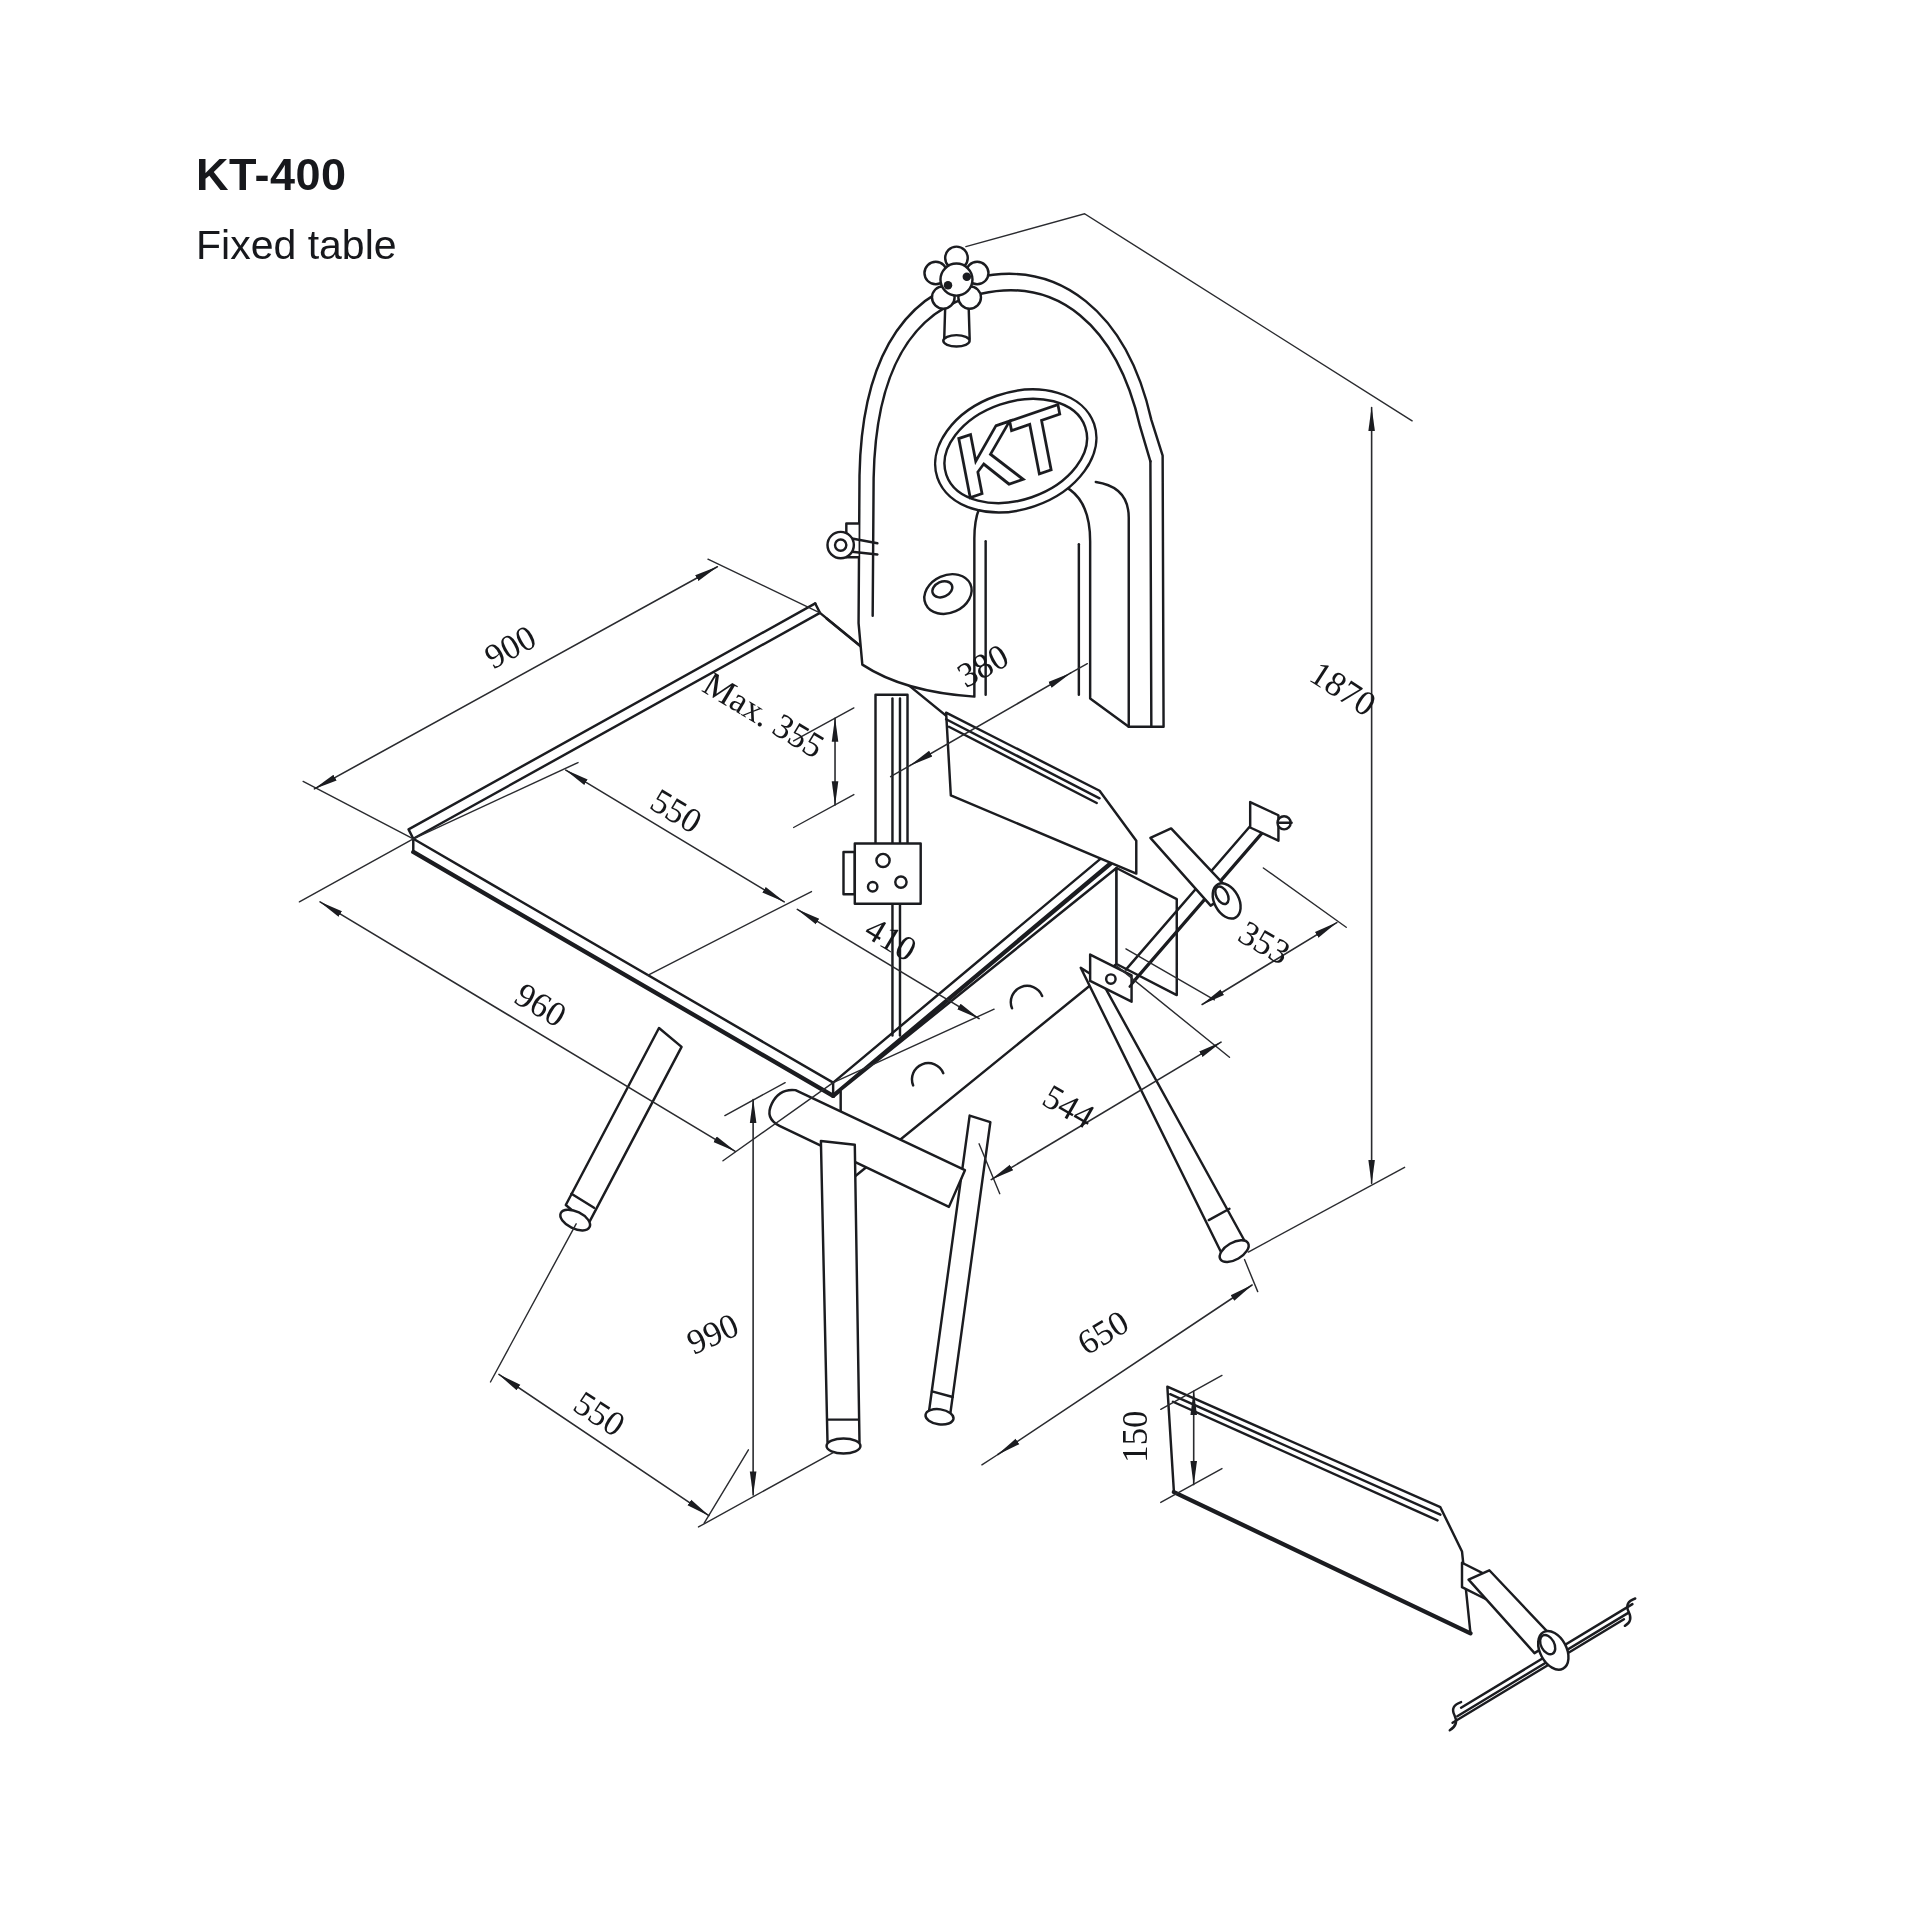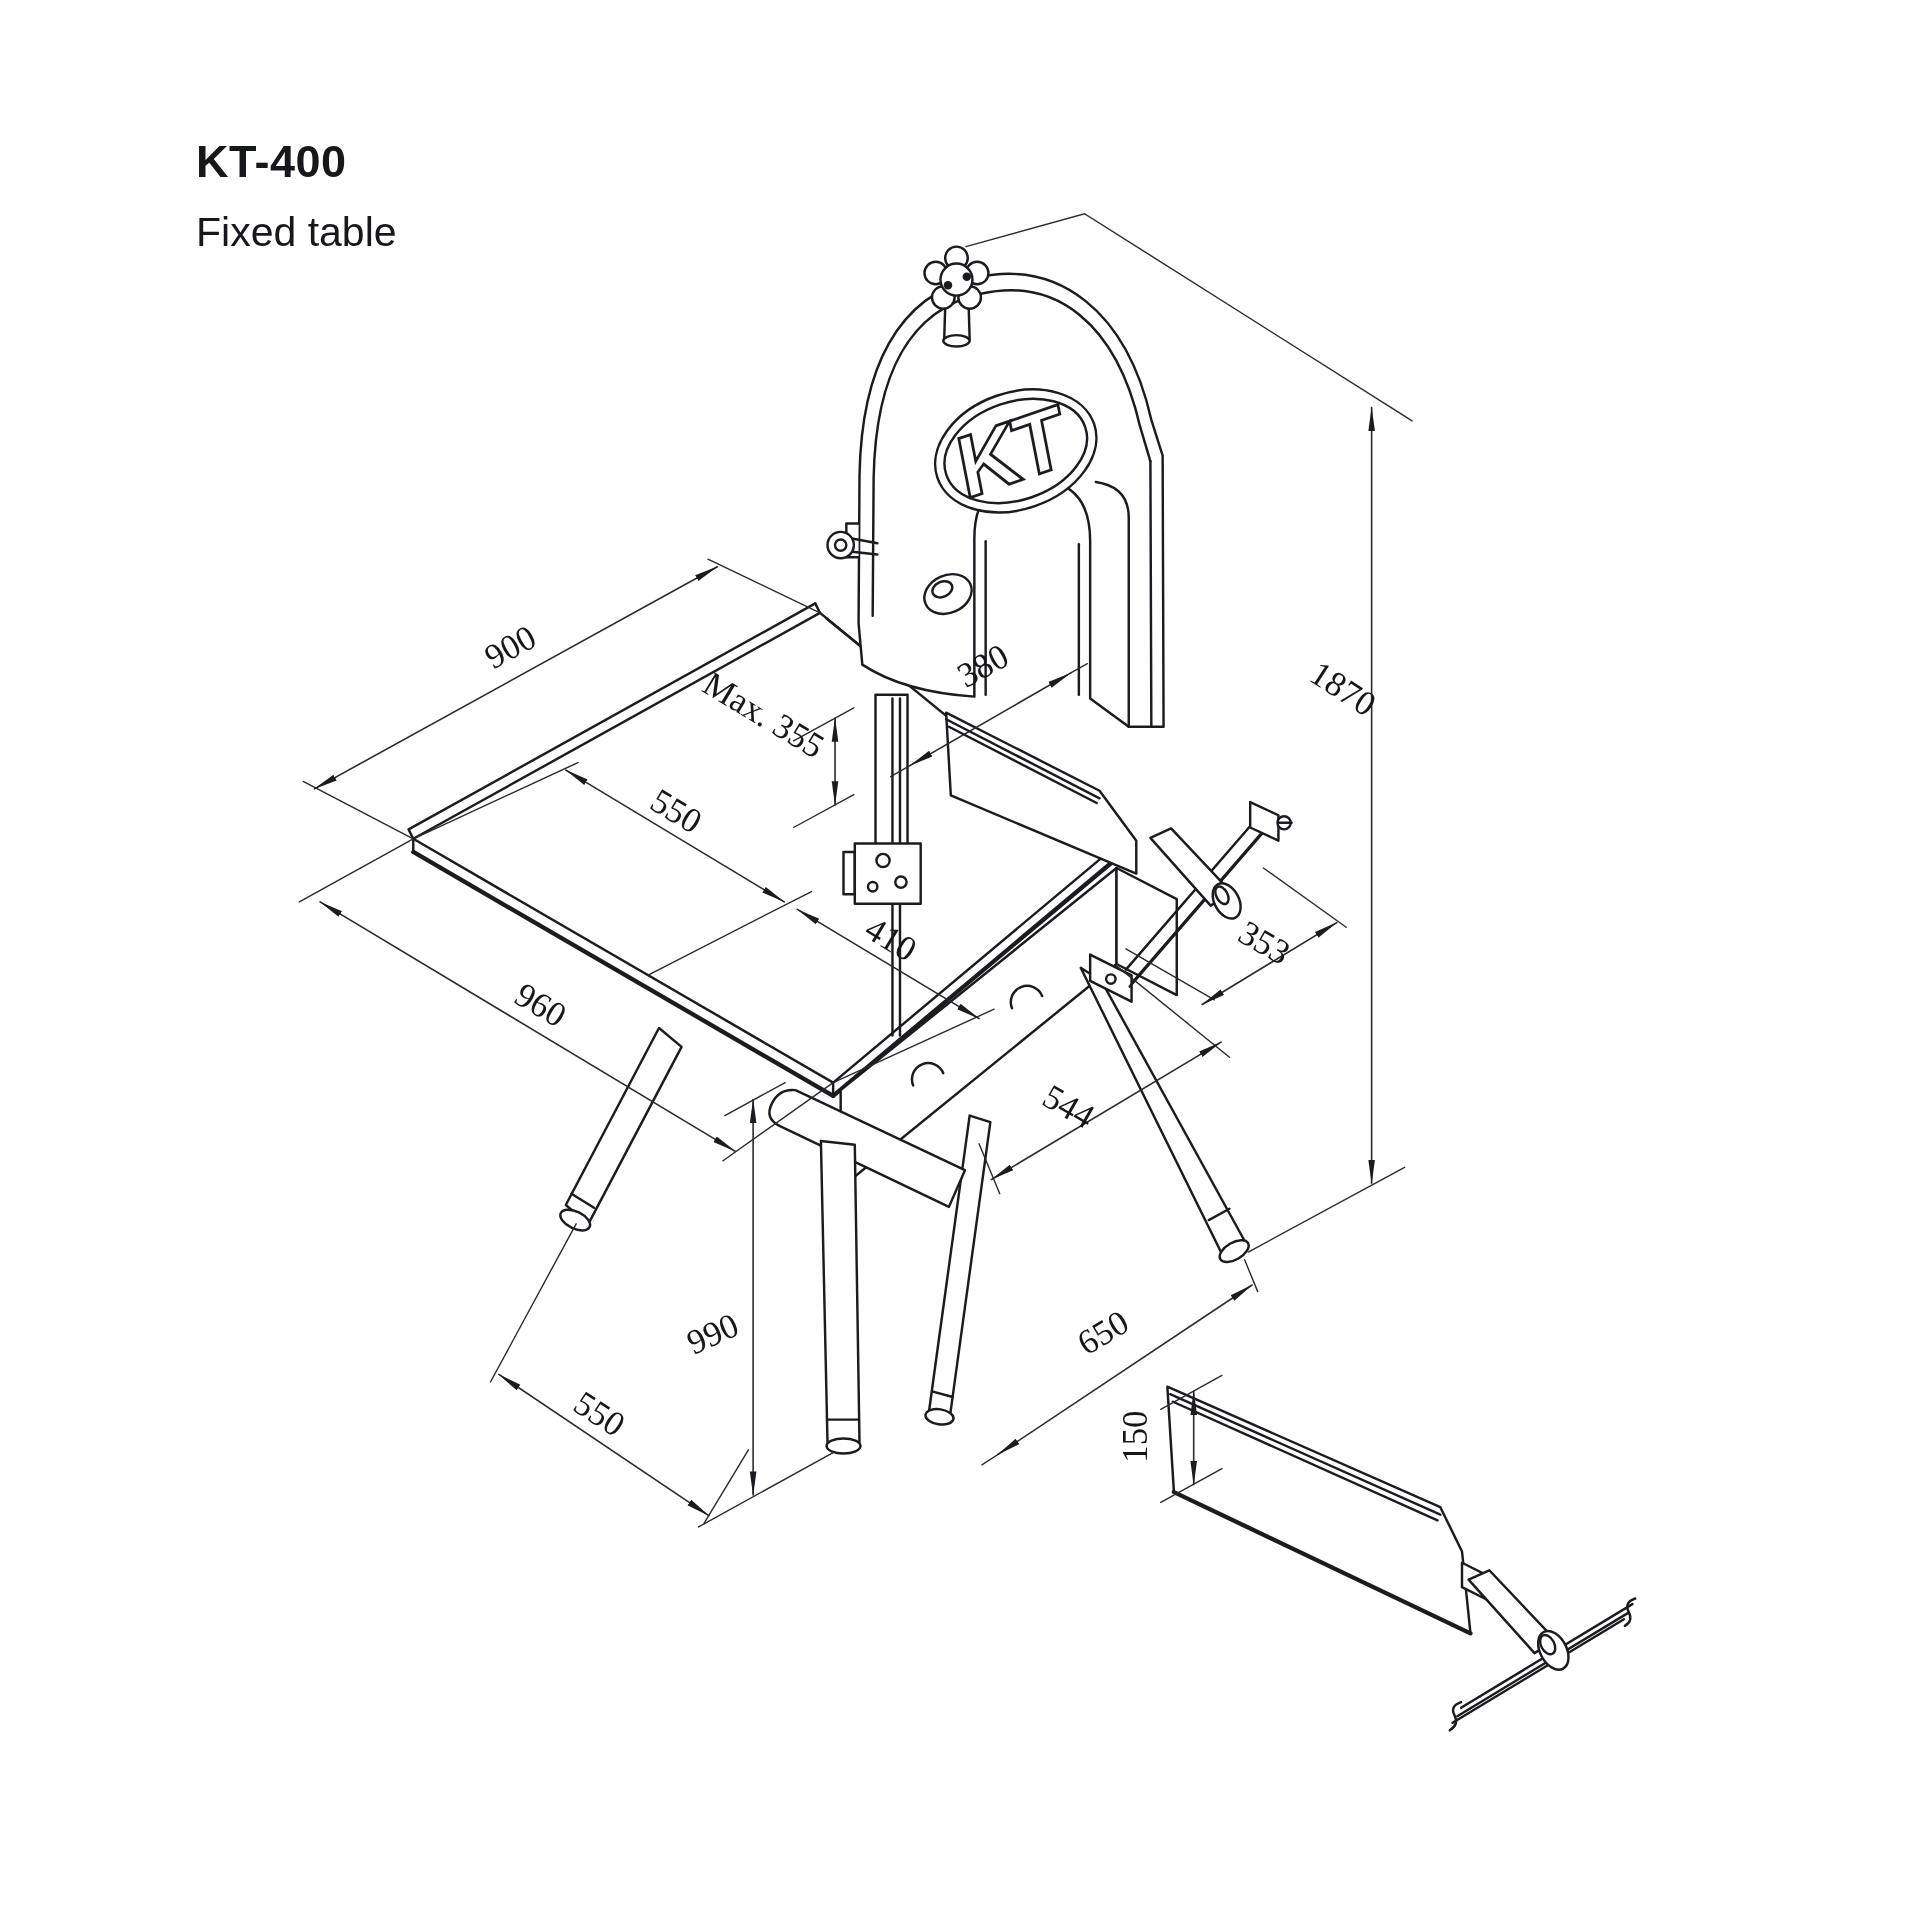--- a/index.html
+++ b/index.html
@@ -1,20 +1,20 @@
 <!DOCTYPE html>
 <html style="font-size:15px"><head>
 <meta charset="utf-8">
 <style>
   html,body { margin:0; padding:0; background:#ffffff; }
   .canvas {
     position:relative; width:1928px; height:1928px; background:#ffffff;
     font-family:"Liberation Sans", sans-serif; overflow:hidden;
   }
-  .title-block { position:absolute; left:196px; top:136px; color:#17181c; }
+  .title-block { position:absolute; left:196px; top:149px; color:#17181c; }
   .title-model { font-size:45px; font-weight:700; letter-spacing:0.5px; }
   .title-sub   { font-size:41px; font-weight:400; margin-top:21px;text-align:center; }
   svg { position:absolute; left:0; top:0; }
   .ln  { fill:none; stroke:#1b1c20; stroke-width:2.6; stroke-linejoin:round; stroke-linecap:round; }
   .lnw { fill:#ffffff; stroke:#1b1c20; stroke-width:2.6; stroke-linejoin:round; stroke-linecap:round; }
   .thick { stroke-width:4.6; }
   .dim { fill:none; stroke:#2a2b2f; stroke-width:1.7; stroke-linecap:round; }
   .ext { fill:none; stroke:#2a2b2f; stroke-width:1.5; stroke-linecap:round; }
   .dimtxt { font-family:"Liberation Serif", serif; font-size:37px; fill:#16171a; }
   .logotxt { font-family:"Liberation Sans", sans-serif; font-weight:700; font-size:92px;

